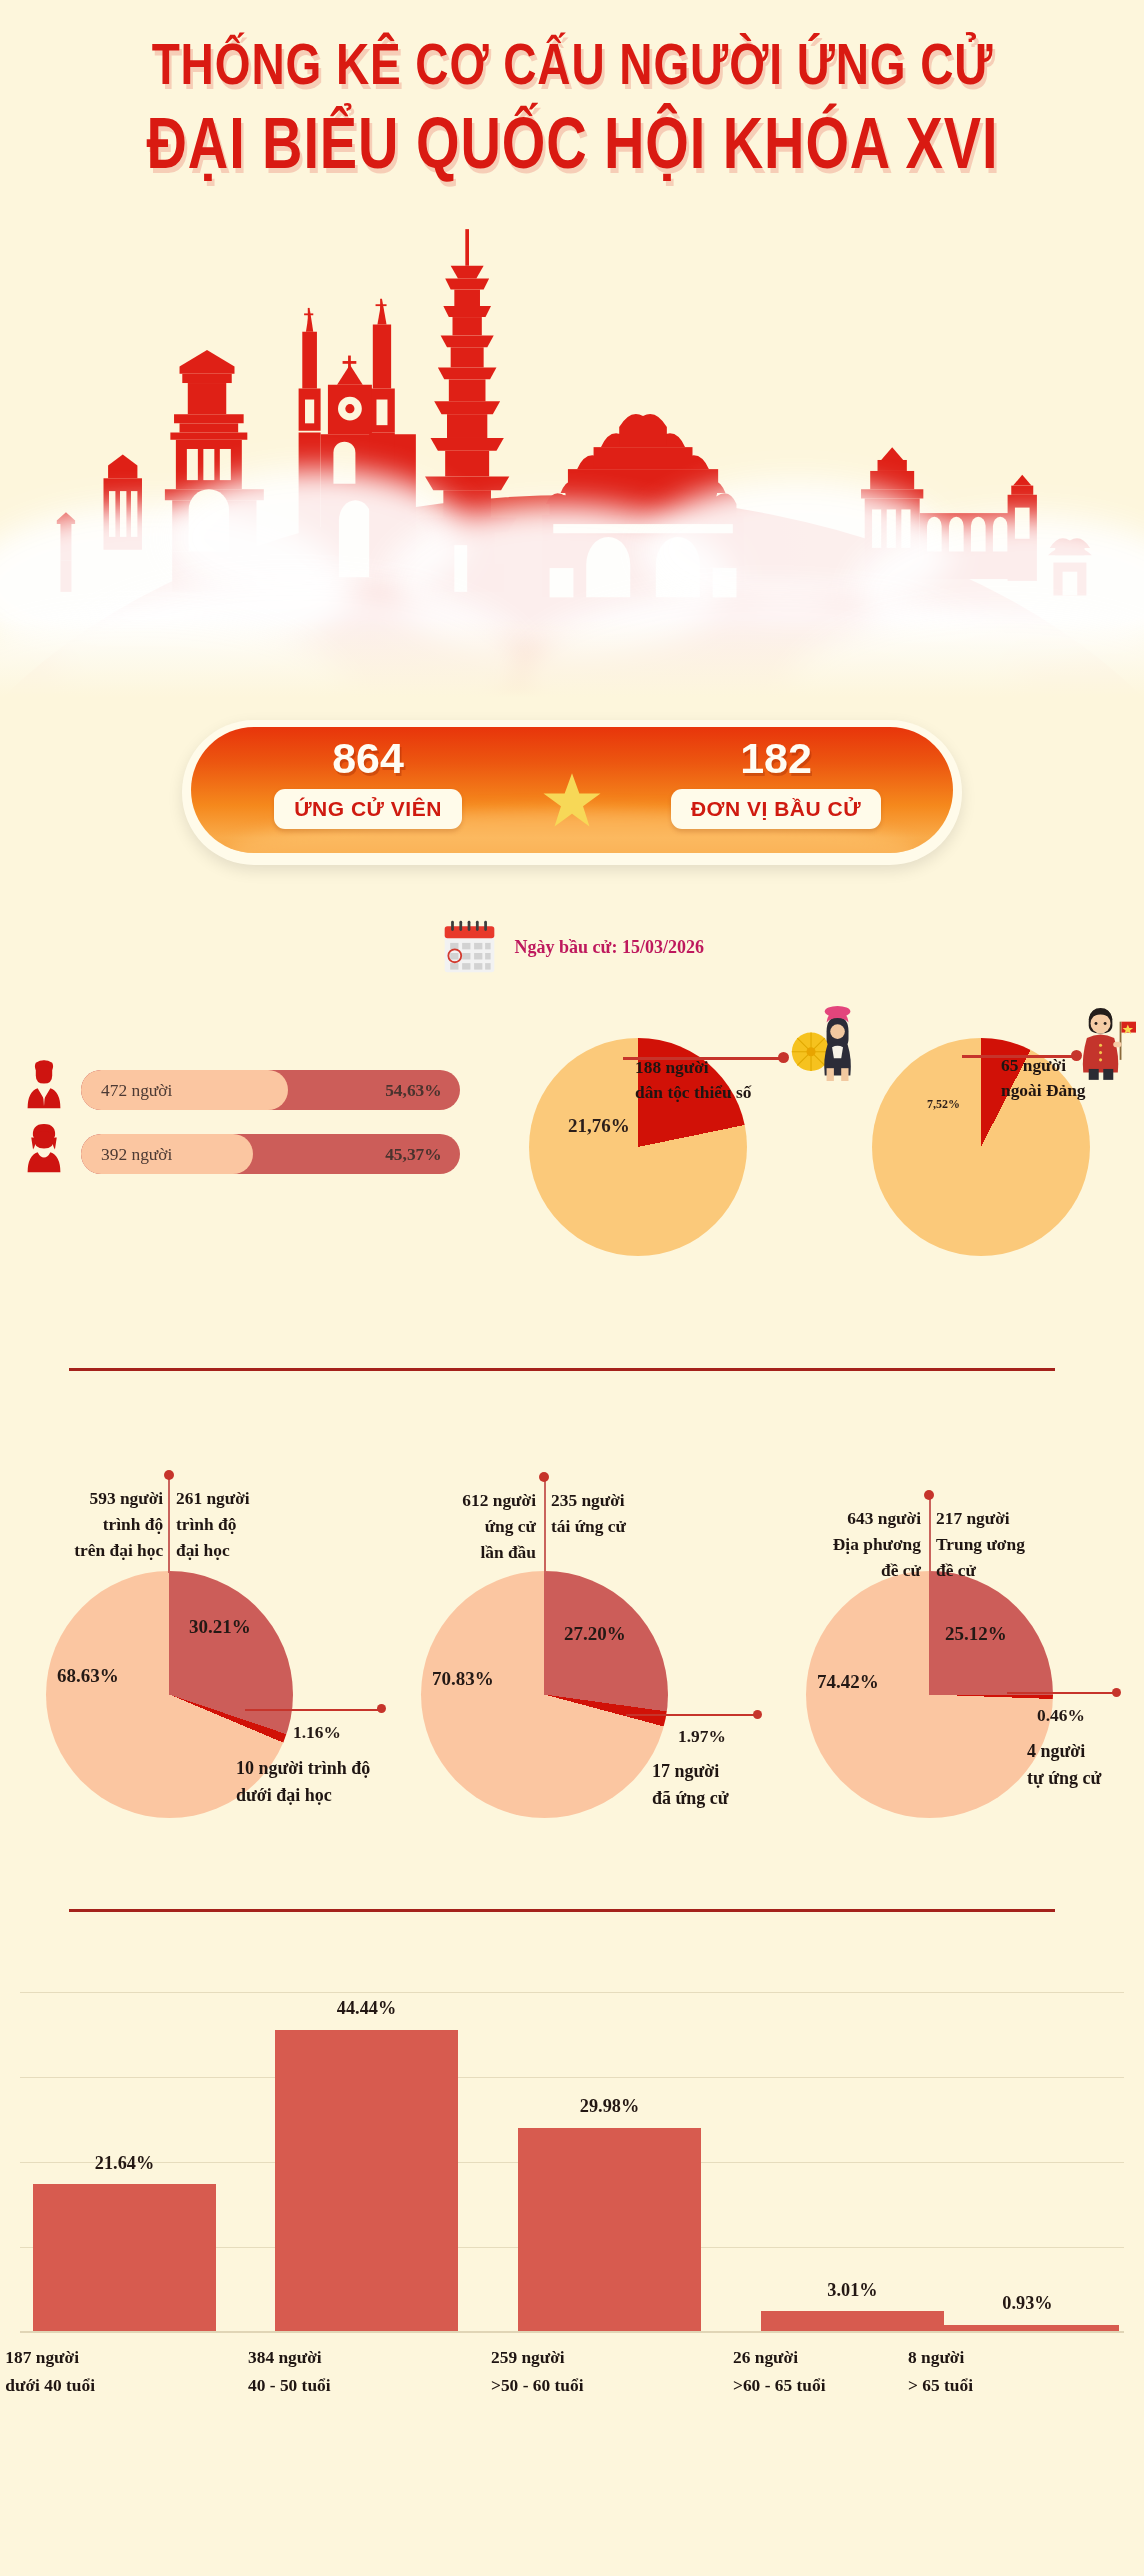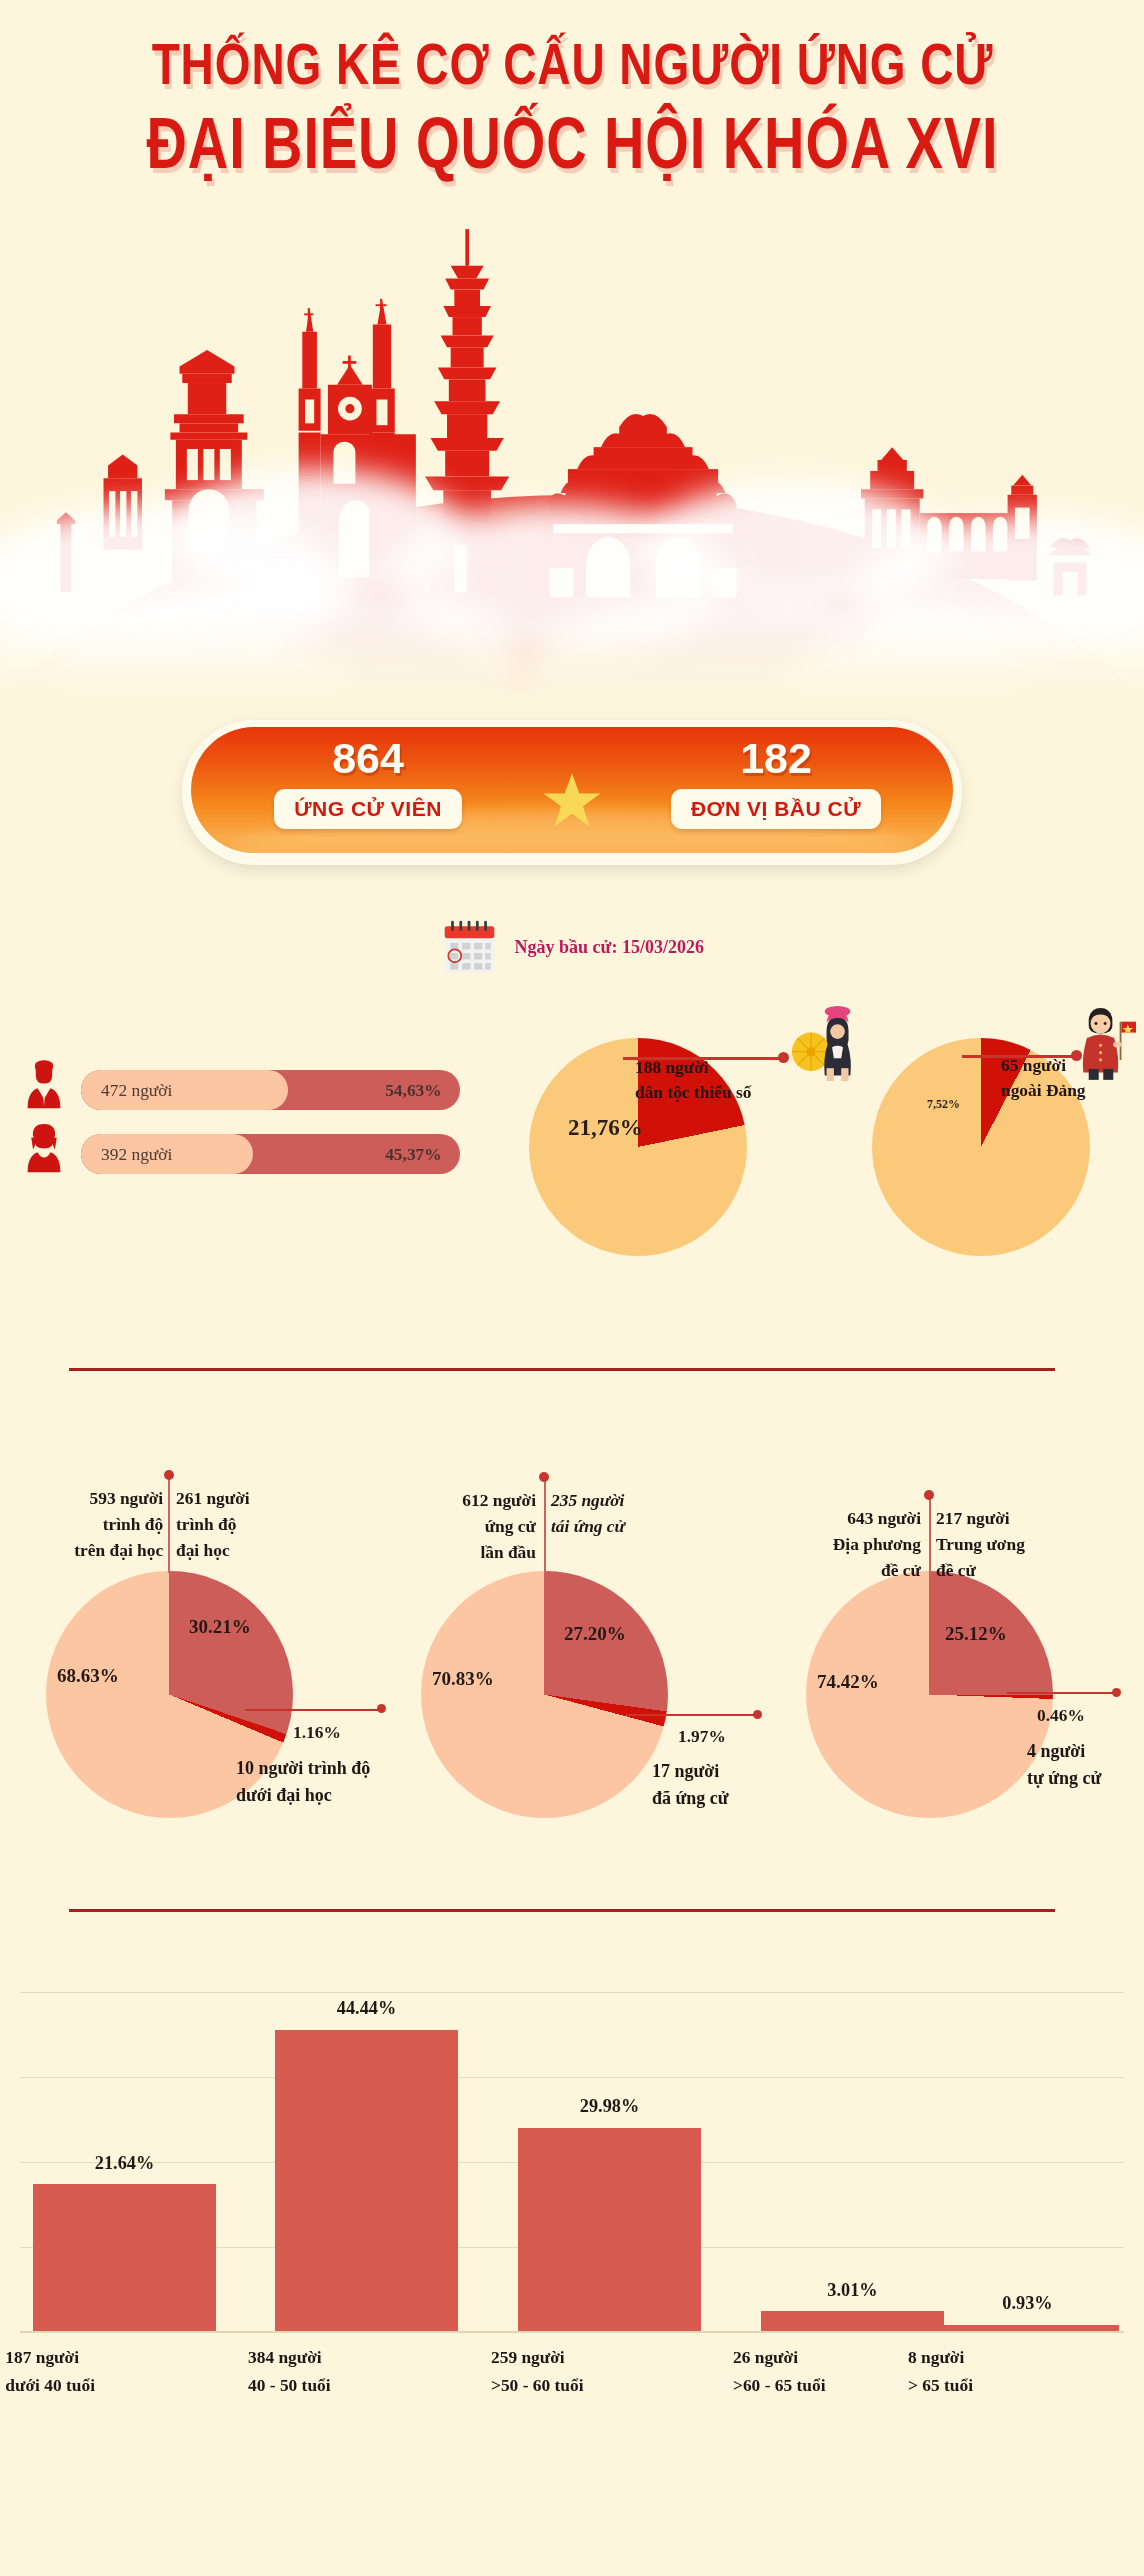--- a/index.html
+++ b/index.html
@@ -205,21 +205,21 @@
     font-weight: bold;
     z-index: 2;
   }
 
   
   .pie { position: absolute; border-radius: 50%; }
   .toppie-1 { top: 1038px; left: 529px; width: 218px; height: 218px; }
   .toppie-2 { top: 1038px; left: 872px; width: 218px; height: 218px; }
   .pie-slice-label {
     position: absolute;
-    font-size: 23px;
+    font-size: 19px;
     font-weight: bold;
     color: #2B1E1A;
     white-space: nowrap;
   }
   .leader {
     position: absolute;
     height: 2.7px;
     background: #C6342B;
   }
   .leader-dot {
@@ -635,21 +635,21 @@
 <div class="midpie-group" style="top:0; left:0;">
   <div class="mid-pie" style="top:1571px; left:421px; width:247px; height:247px;
               background: conic-gradient(#CC5D59 0deg 97.92deg, #D11107 97.92deg 105deg, #FBC6A1 105deg 360deg);"></div>
   <div class="mid-vline" style="top:1476px; left:544px; height:97px;"></div>
   <div class="mid-vdot" style="top:1472px; left:539px;"></div>
   <div class="mid-head left" style="top:1487px; left:389px; width:147px;">
     <div>612 người</div>
     <div>ứng cử</div>
     <div>lần đầu</div>
   </div>
-  <div class="mid-head right" style="top:1487px; left:551px; width:147px;font-style:italic;">
+  <div class="mid-head right" style="top:1487px; left:551px; width:147px;">
     <div>235 người</div>
     <div>tái ứng cử</div>
   </div>
   <div class="mid-pct" style="top:1623px; left:564px;">27.20%</div>
   <div class="mid-pct" style="top:1668px; left:432px;">70.83%</div>
   <div class="leader" style="top:1714px; left:626px; width:132px; height:1.8px;"></div>
   <div class="leader-dot" style="top:1710px; left:753px; width:9.2px; height:9.2px;"></div>
   <div class="mid-pct" style="top:1726px; left:678px; font-size:17.4px;">1.97%</div>
   <div class="mid-tail" style="top:1758px; left:652px;">
     <div>17 người</div>

